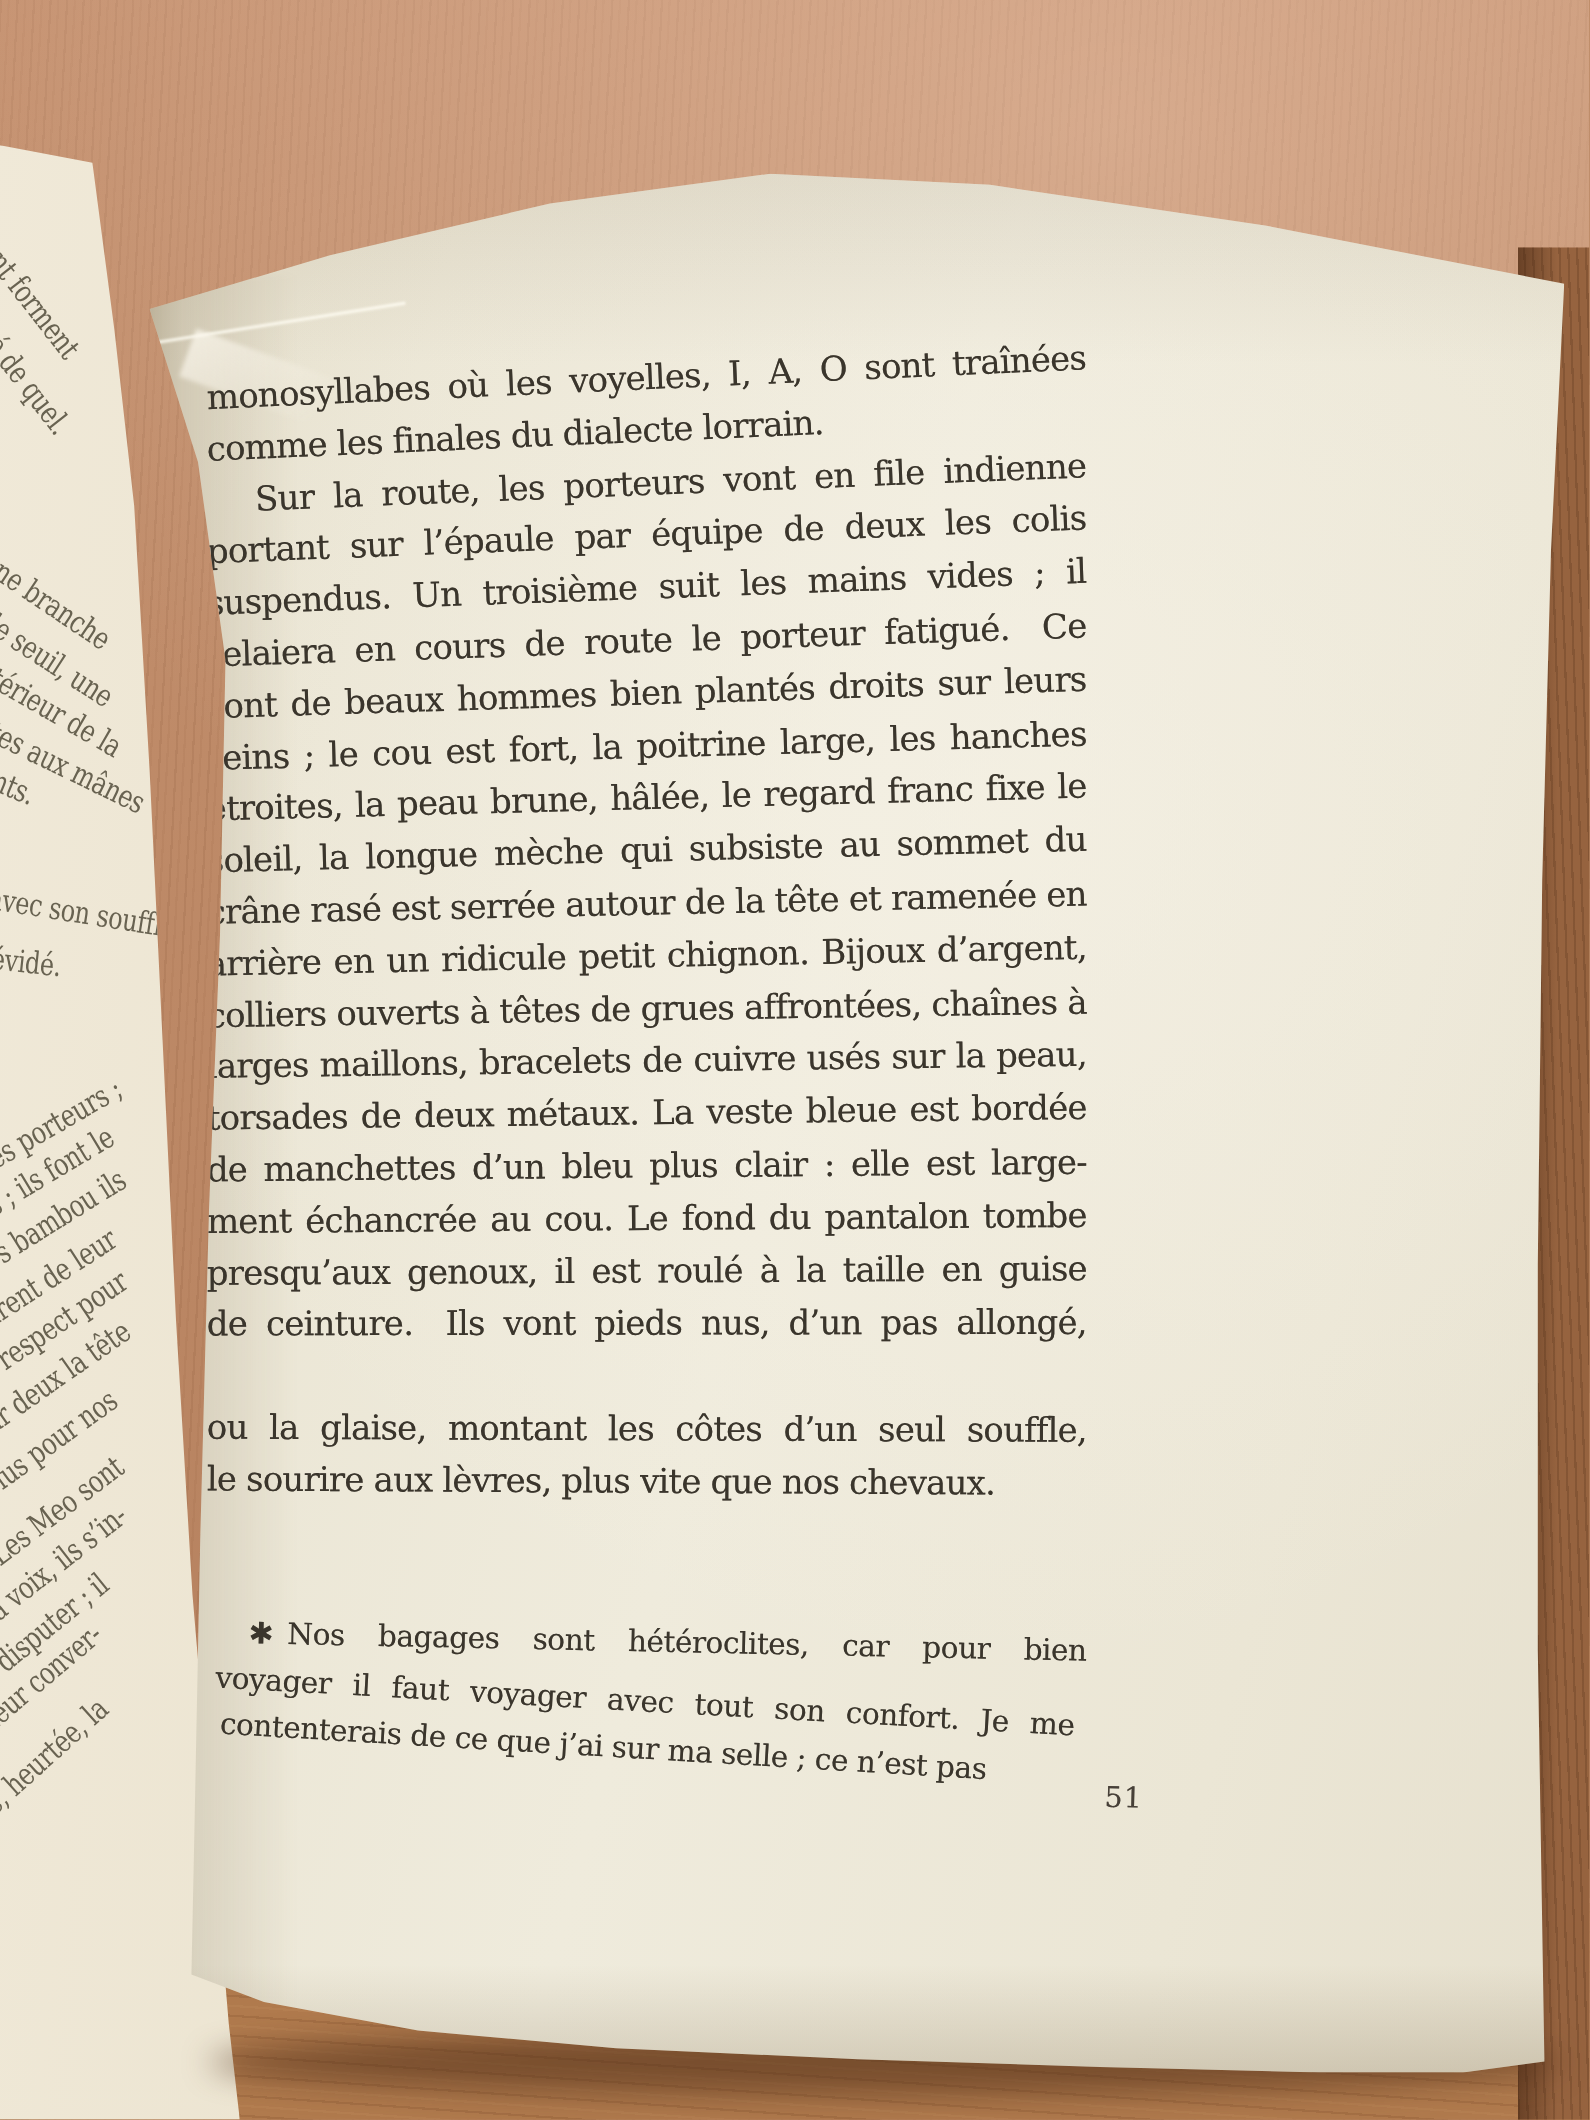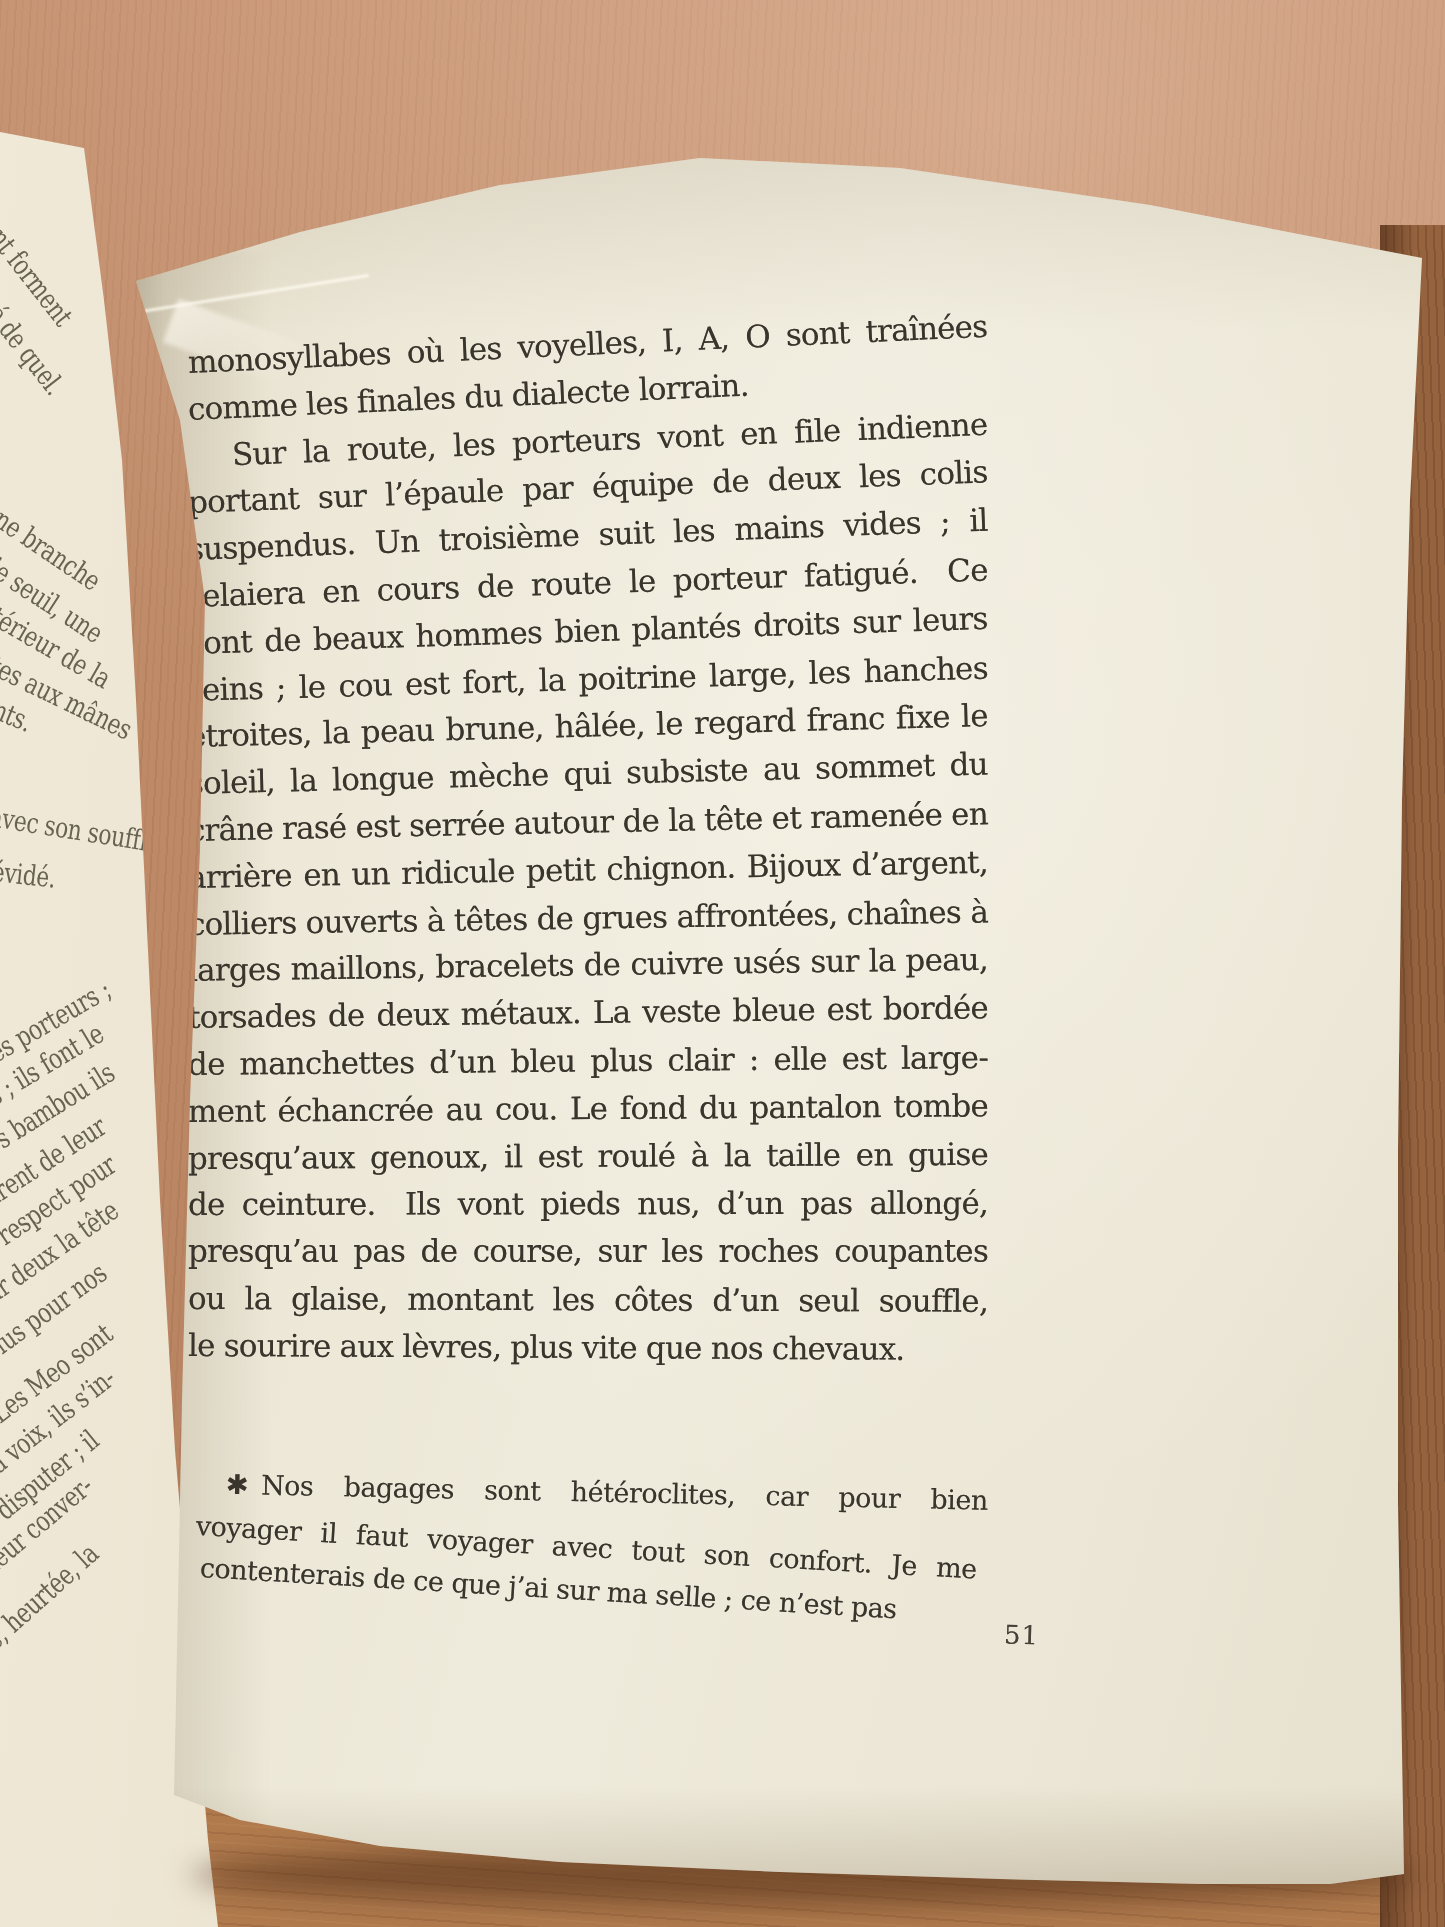--- a/index.html
+++ b/index.html
@@ -200,21 +200,20 @@
   <div class="ln l10">soleil, la longue mèche qui subsiste au sommet du</div>
   <div class="ln l11">crâne rasé est serrée autour de la tête et ramenée en</div>
   <div class="ln l12">arrière en un ridicule petit chignon. Bijoux d’argent,</div>
   <div class="ln l13">colliers ouverts à têtes de grues affrontées, chaînes à</div>
   <div class="ln l14">larges maillons, bracelets de cuivre usés sur la peau,</div>
   <div class="ln l15">torsades de deux métaux. La veste bleue est bordée</div>
   <div class="ln l16">de manchettes d’un bleu plus clair : elle est large-</div>
   <div class="ln l17">ment échancrée au cou. Le fond du pantalon tombe</div>
   <div class="ln l18">presqu’aux genoux, il est roulé à la taille en guise</div>
   <div class="ln l19">de ceinture.  Ils vont pieds nus, d’un pas allongé,</div>
-  <div class="ln l20">presqu’au pas de course, sur les roches coupantes</div>
   <div class="ln l21">ou la glaise, montant les côtes d’un seul souffle,</div>
   <div class="ln l22 end">le sourire aux lèvres, plus vite que nos chevaux.</div>
 
   <div>
     <div class="fn f1">✱ Nos bagages sont hétéroclites, car pour bien</div>
     <div class="fn f2">voyager il faut voyager avec tout son confort. Je me</div>
     <div class="fn f3">contenterais de ce que j’ai sur ma selle ; ce n’est pas</div>
   </div>
 
   <div class="pagenum">51</div>

